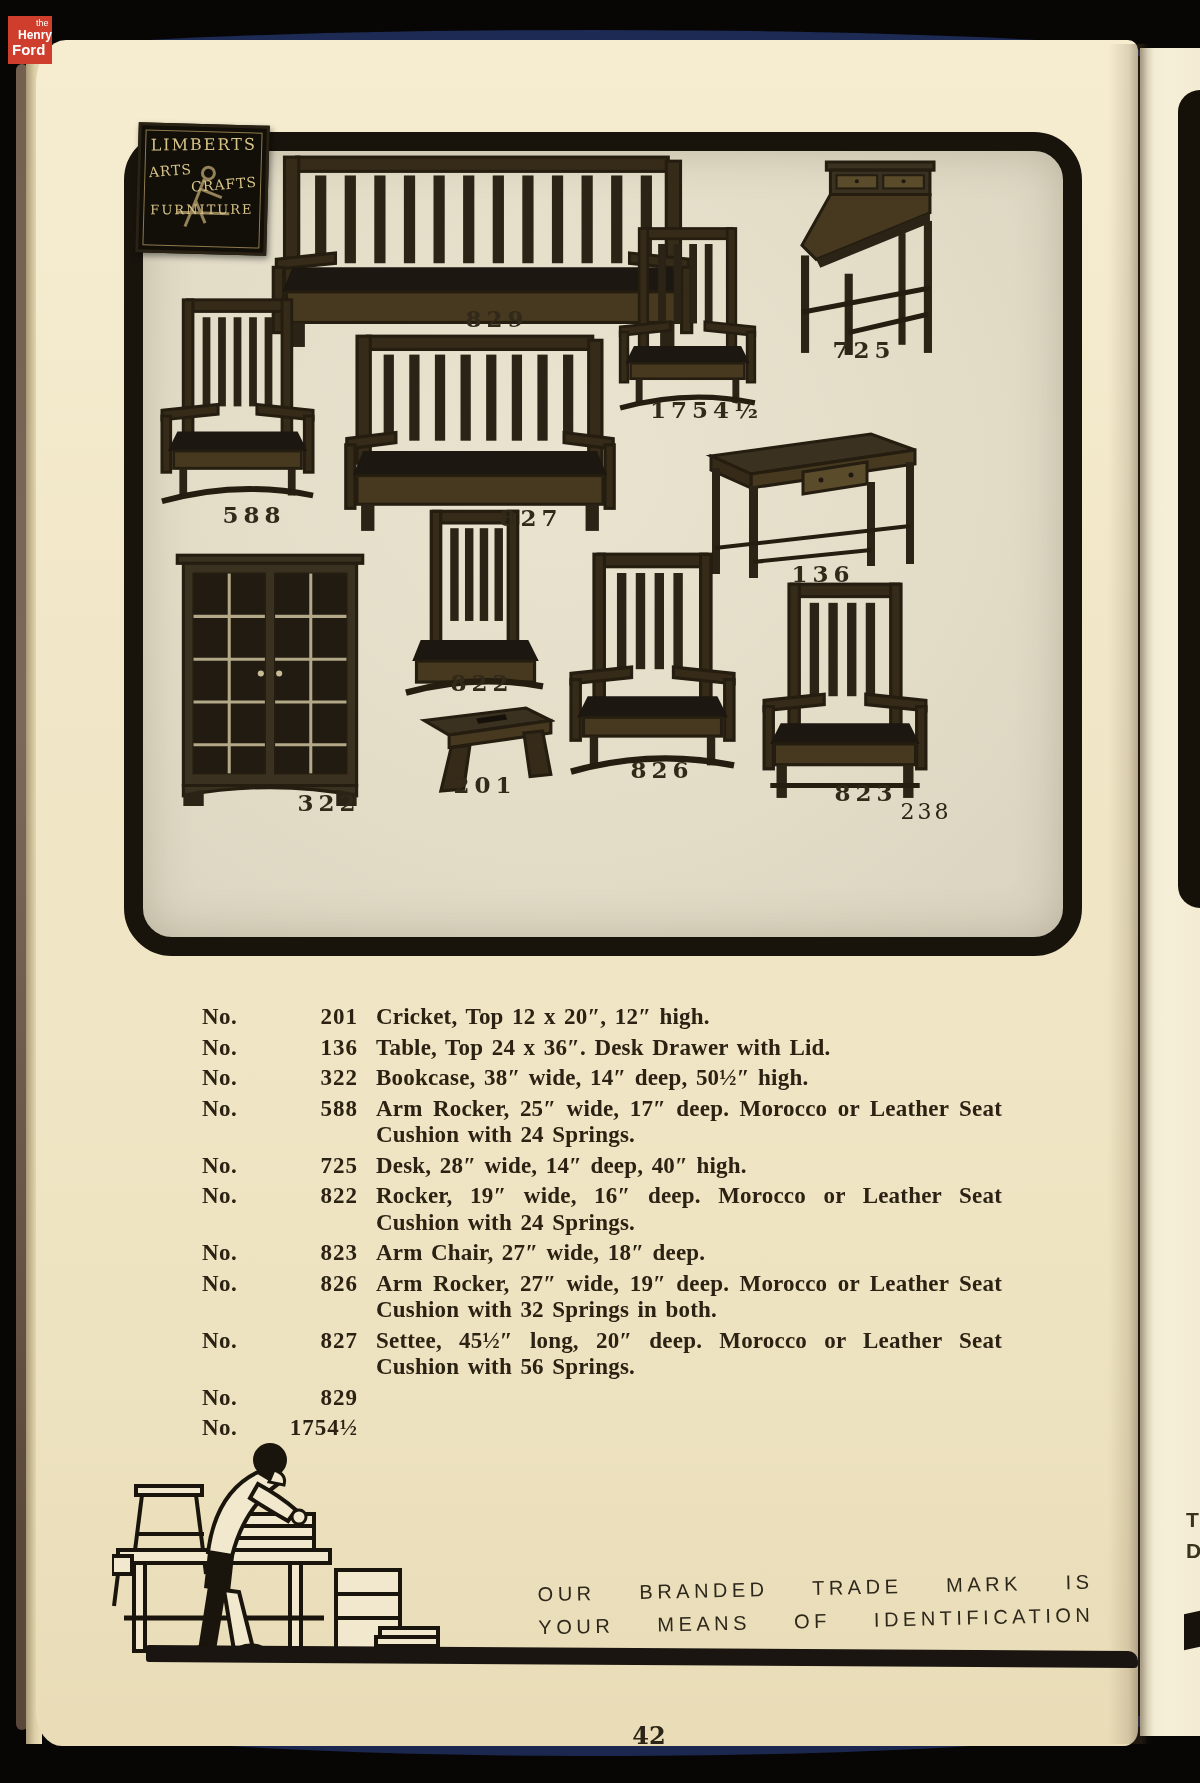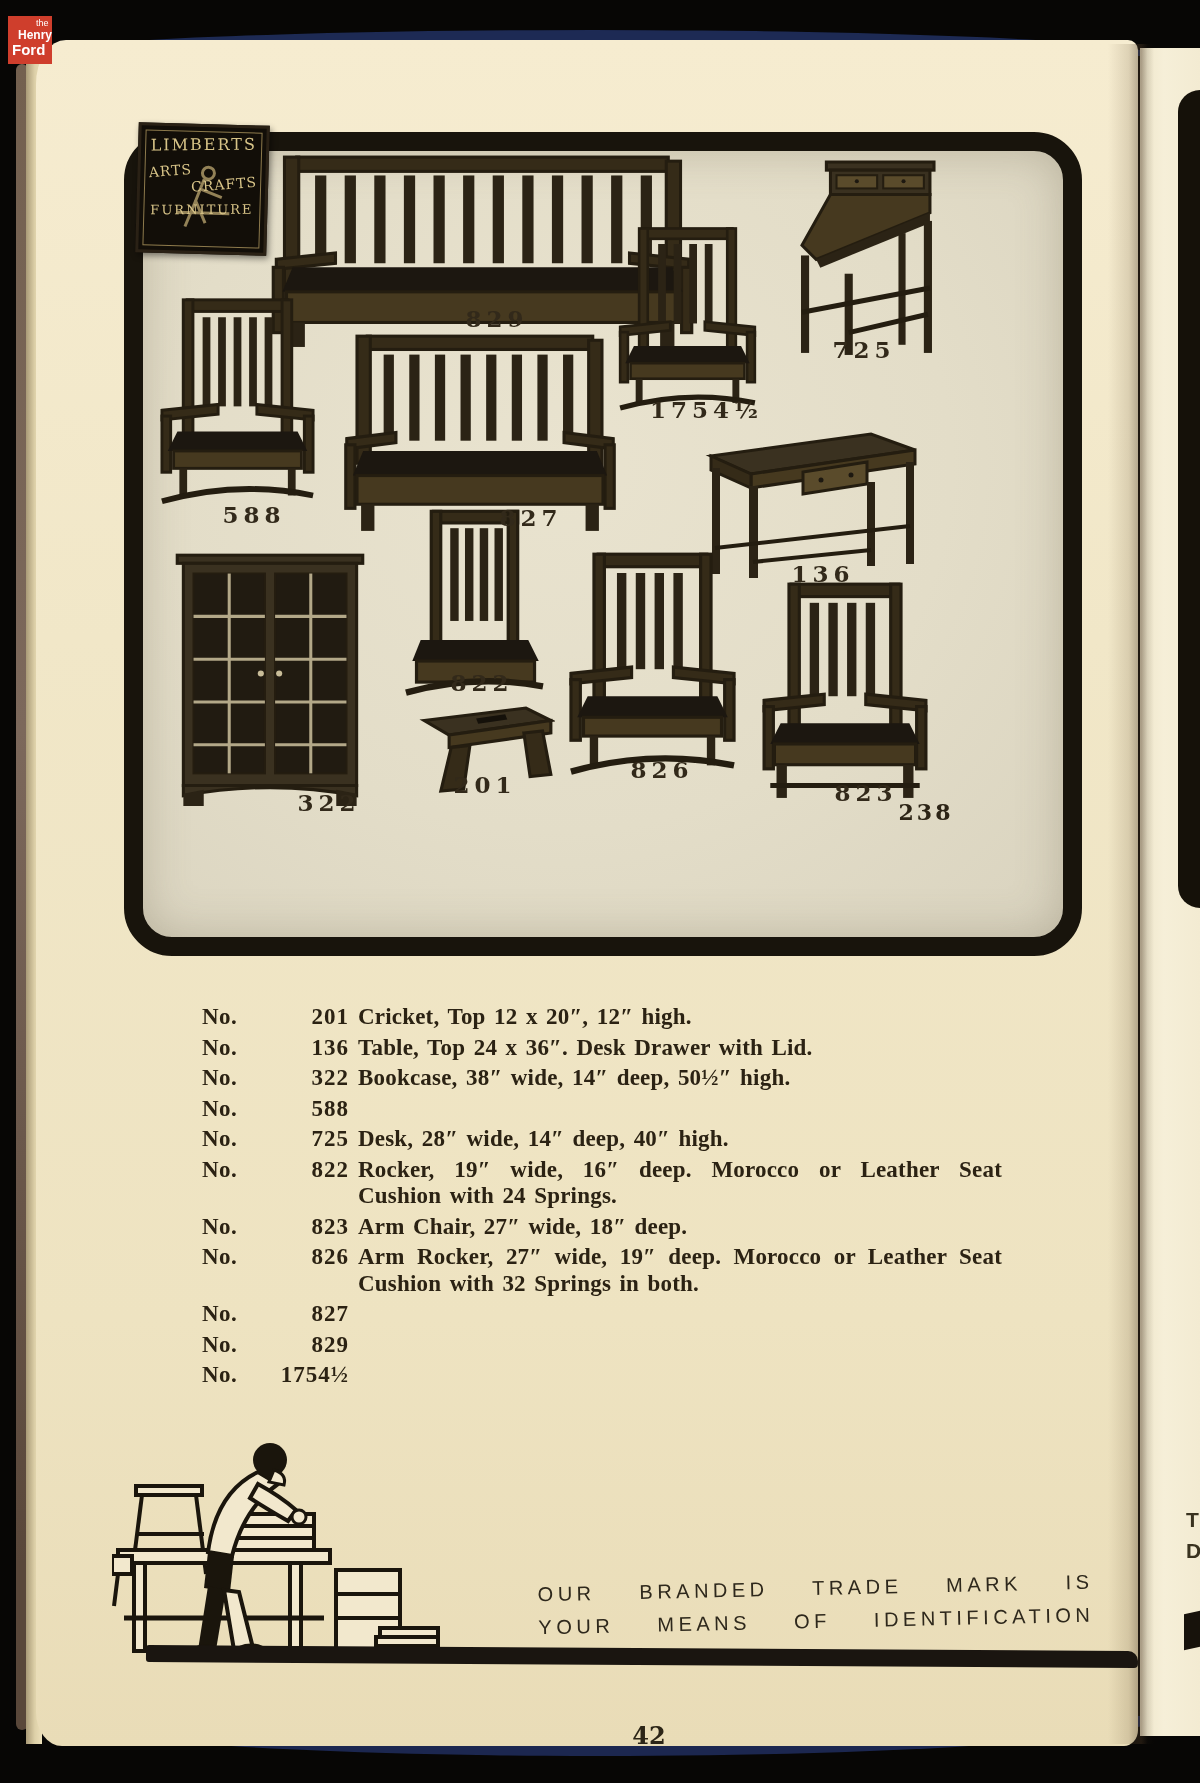--- a/index.html
+++ b/index.html
@@ -43,37 +43,37 @@
   
   .plate{position:absolute;left:124px;top:132px;width:958px;height:824px;box-sizing:border-box;
          border:19px solid #18140c;border-radius:48px;
          background:radial-gradient(ellipse at 45% 40%,#e9e3cf 0%,#e3ddc8 55%,#d9d3bf 100%);
          box-shadow:inset 0 0 46px rgba(110,100,75,.30);}
   .fitem{position:absolute;}
   .fitem svg{width:100%;height:100%;display:block;}
   .flabel{position:absolute;width:110px;text-align:center;color:#32291a;
           font-family:"DejaVu Serif",serif;font-size:23px;letter-spacing:5px;font-weight:600;}
   .corner-num{position:absolute;width:110px;text-align:center;color:#2c2416;
-          font-family:"DejaVu Serif",serif;font-size:22px;letter-spacing:3px;font-weight:700;}
+          font-family:"DejaVu Serif",serif;font-size:22px;letter-spacing:3px;font-weight:400;}
 
   
   .limbert{position:absolute;left:137px;top:124px;width:131px;height:130px;background:#120e08;
            border:3px solid #2a2115;box-sizing:border-box;transform:rotate(1.6deg);
            color:#d8c488;text-align:center;font-family:"DejaVu Serif",serif;z-index:5;
            box-shadow:2px 3px 6px rgba(0,0,0,.45);}
   .limbert .inner{position:absolute;left:4px;top:4px;right:4px;bottom:4px;border:1px solid #8d7a4c;}
   .lm1{font-size:16px;letter-spacing:2px;margin-top:8px;transform:rotate(-2deg);}
   .lm2{font-size:14px;letter-spacing:1px;margin-top:6px;transform:rotate(-6deg);text-align:left;padding-left:8px;}
   .lm3{font-size:14px;letter-spacing:1px;margin-top:2px;transform:rotate(-6deg);text-align:right;padding-right:8px;}
   .lm4{font-size:13px;letter-spacing:2px;margin-top:8px;transform:rotate(-2deg);}
   .limbert svg{position:absolute;left:30px;top:34px;width:70px;height:80px;opacity:.8;}
 
   
   .catalog{position:absolute;left:202px;top:1004px;width:800px;color:#2b2213;}
-  .crow{display:grid;grid-template-columns:50px 88px auto;column-gap:9px;
+  .crow{display:grid;grid-template-columns:50px 88px auto;column-gap:18px;
         font-weight:bold;font-size:23px;line-height:26.5px;margin-bottom:4px;}
   .cno{letter-spacing:.5px;}
   .cnum{text-align:right;letter-spacing:1px;}
   .cdesc{text-align:justify;word-spacing:2.5px;letter-spacing:.2px;}
 
   
   .craftsman{position:absolute;left:112px;top:1422px;width:330px;height:240px;}
   .craftsman svg{width:100%;height:100%;display:block;}
   .bottom-rule{position:absolute;left:146px;top:1648px;width:992px;height:17px;background:#1a1510;
                transform:rotate(.35deg);border-radius:3px 10px 4px 3px;}
@@ -445,20 +445,21 @@
       <span class="cdesc">Table, Top 24 x 36″.  Desk Drawer with Lid.</span>
     </div>
     <div class="crow">
       <span class="cno">No.</span>
       <span class="cnum">322</span>
       <span class="cdesc">Bookcase, 38″ wide, 14″ deep, 50½″ high.</span>
     </div>
     <div class="crow">
       <span class="cno">No.</span>
       <span class="cnum">588</span>
+      <span class="cdesc">Arm Rocker, 25″ wide, 17″ deep.  Morocco or Leather Seat Cushion with 24 Springs.</span>
     </div>
     <div class="crow">
       <span class="cno">No.</span>
       <span class="cnum">725</span>
       <span class="cdesc">Desk, 28″ wide, 14″ deep, 40″ high.</span>
     </div>
     <div class="crow">
       <span class="cno">No.</span>
       <span class="cnum">822</span>
       <span class="cdesc">Rocker, 19″ wide, 16″ deep.  Morocco or Leather Seat Cushion with 24 Springs.</span>
@@ -469,20 +470,21 @@
       <span class="cdesc">Arm Chair, 27″ wide, 18″ deep.</span>
     </div>
     <div class="crow">
       <span class="cno">No.</span>
       <span class="cnum">826</span>
       <span class="cdesc">Arm Rocker, 27″ wide, 19″ deep. Morocco or Leather Seat Cushion with 32 Springs in both.</span>
     </div>
     <div class="crow">
       <span class="cno">No.</span>
       <span class="cnum">827</span>
+      <span class="cdesc">Settee, 45½″ long, 20″ deep.  Morocco or Leather Seat Cushion with 56 Springs.</span>
     </div>
     <div class="crow">
       <span class="cno">No.</span>
       <span class="cnum">829</span>
     </div>
     <div class="crow">
       <span class="cno">No.</span>
       <span class="cnum">1754½</span>
     </div>
   </div>

